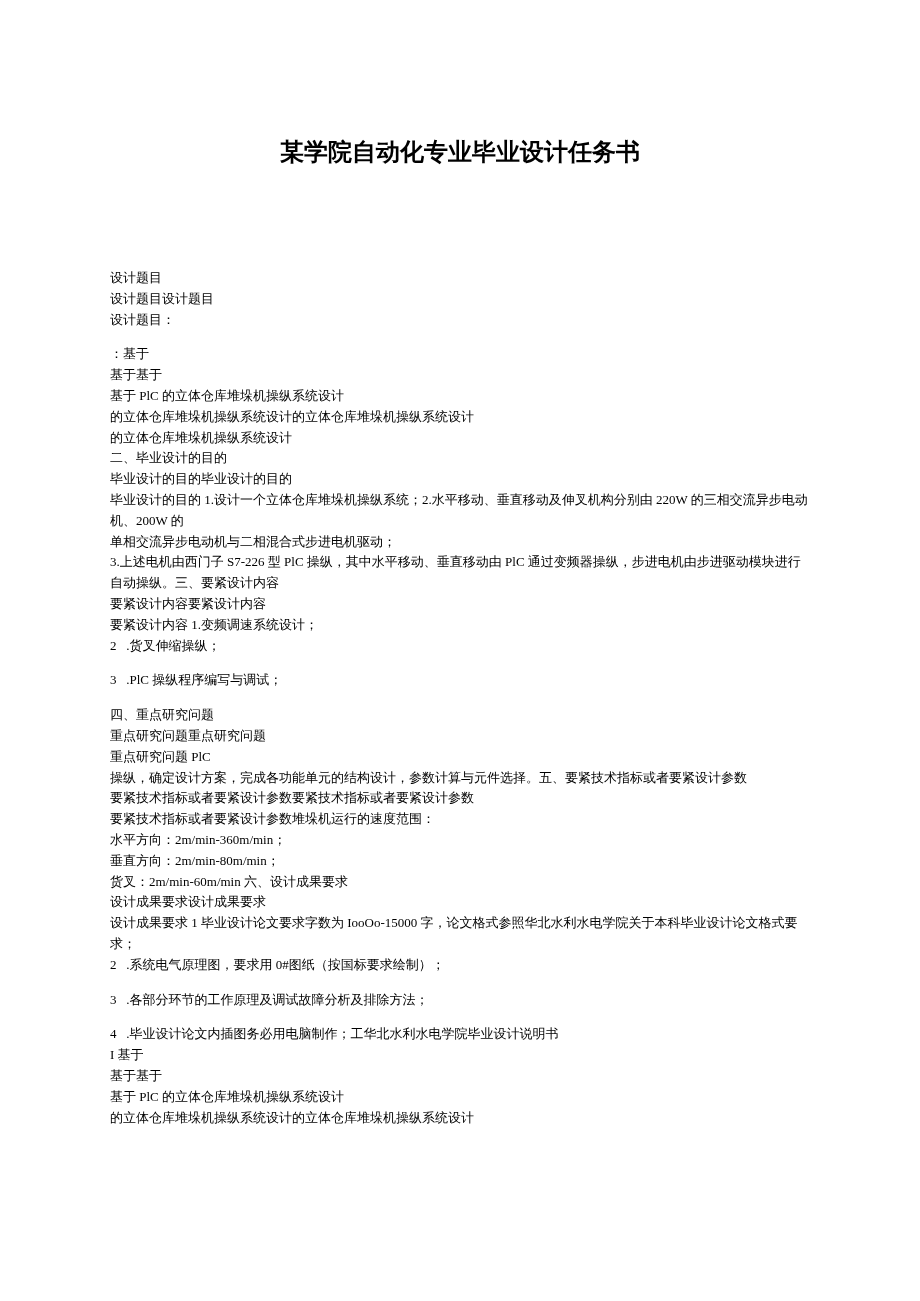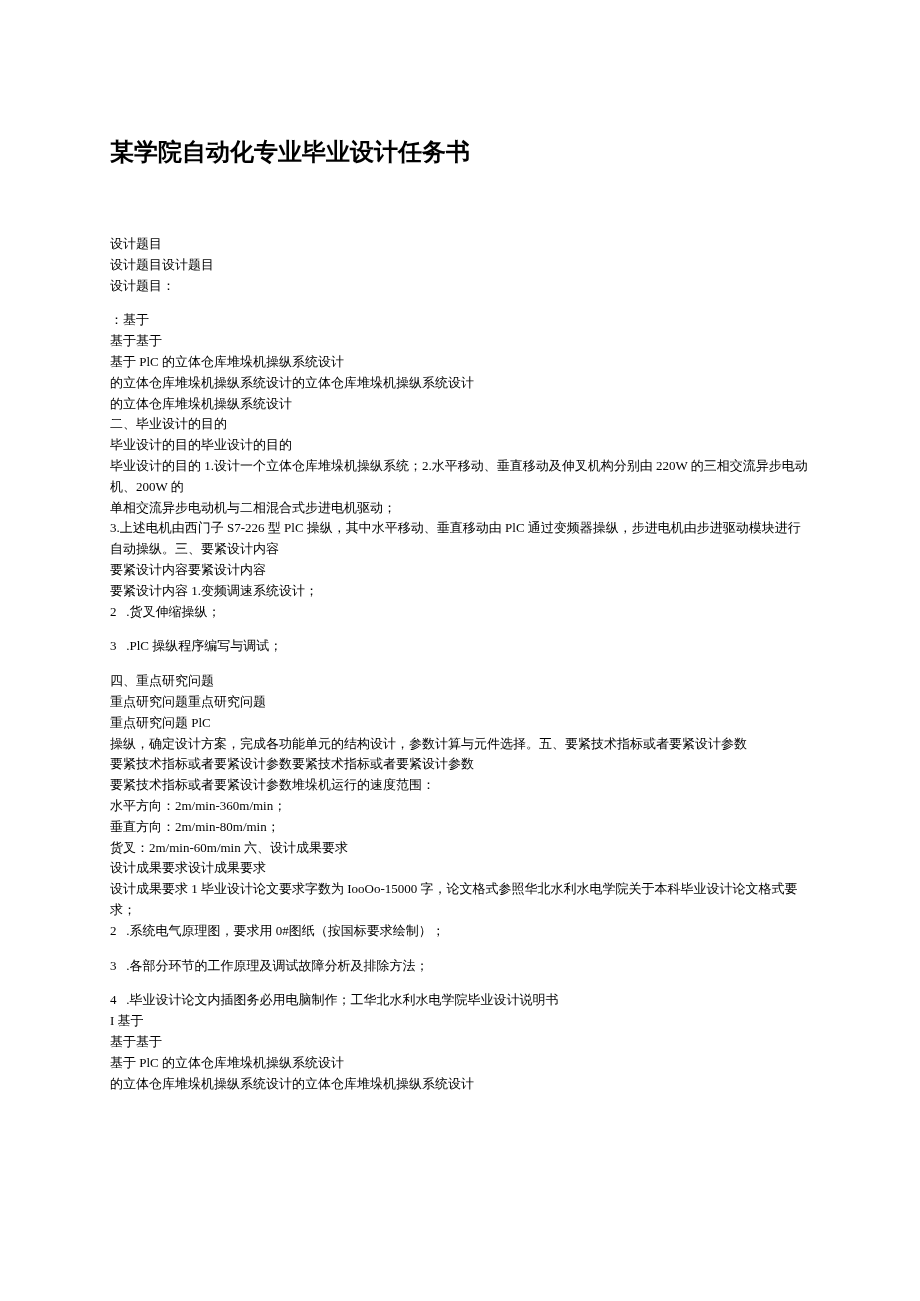--- a/index.html
+++ b/index.html
@@ -11,22 +11,22 @@
   }
   .page {
     padding: 120px 110px 80px 110px;
     box-sizing: border-box;
     width: 920px;
   }
   .title {
     font-family: "SimHei", "黑体", sans-serif;
     font-size: 24px;
     font-weight: bold;
-    text-align: left;
-    margin-bottom: 66px;
+    text-align: center;
+    margin-bottom: 100px;
     color: #000;
   }
   .body-text {
     font-size: 13px;
     line-height: 1.6;
     color: #000;
     white-space: pre-wrap;
     word-break: break-all;
   }
   .para {

